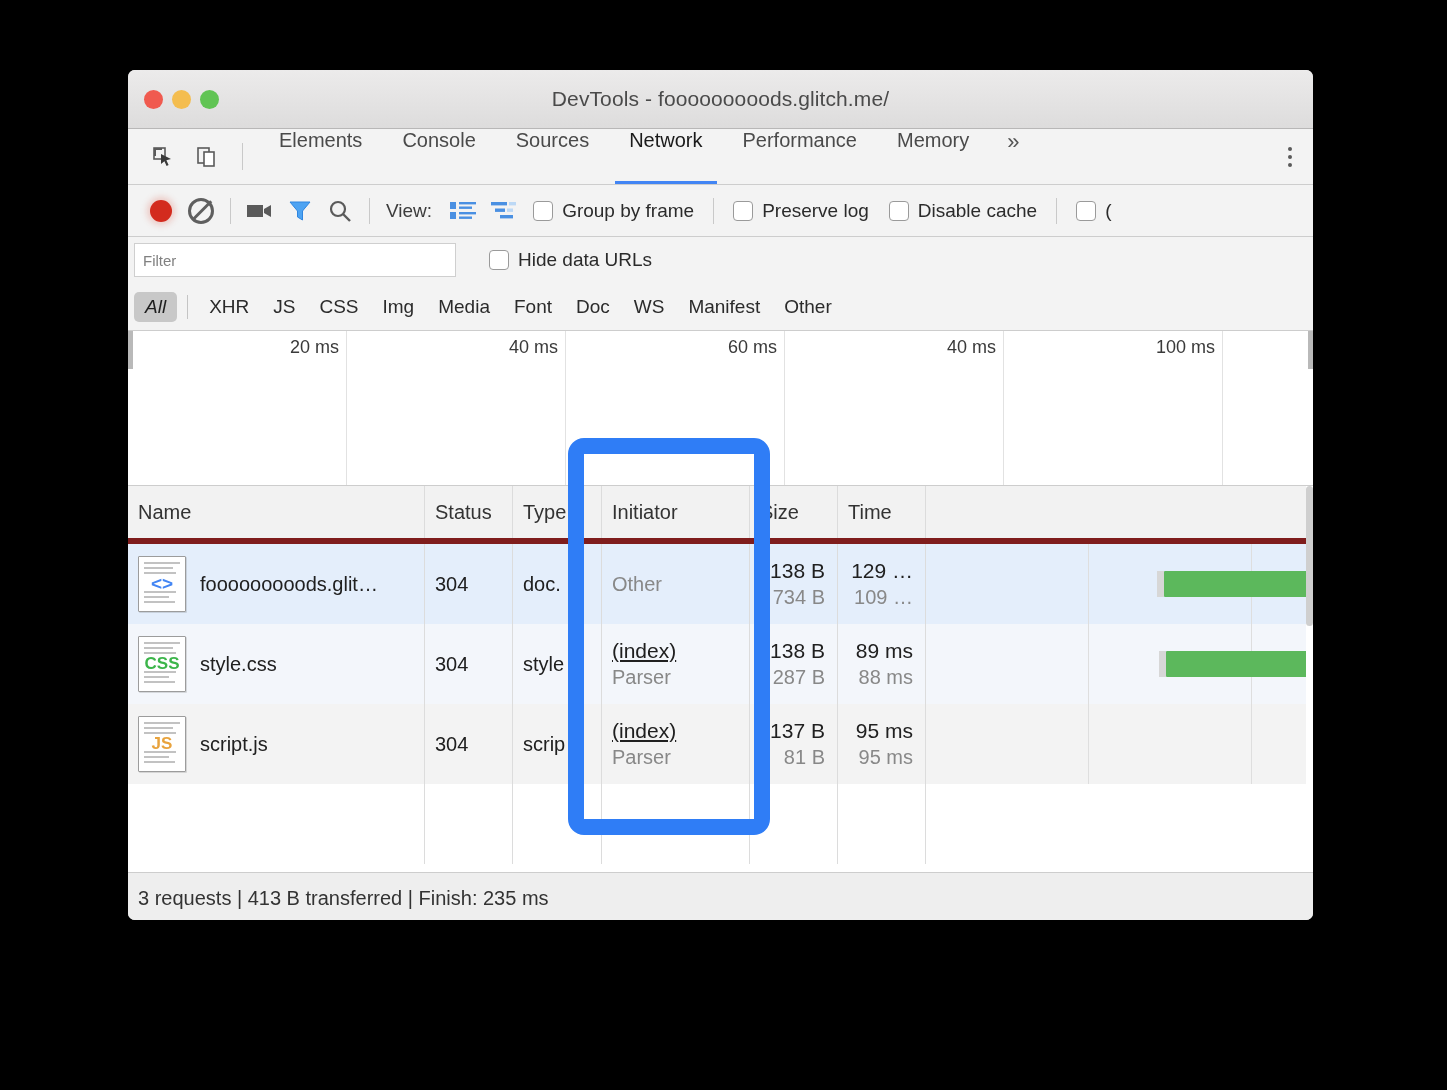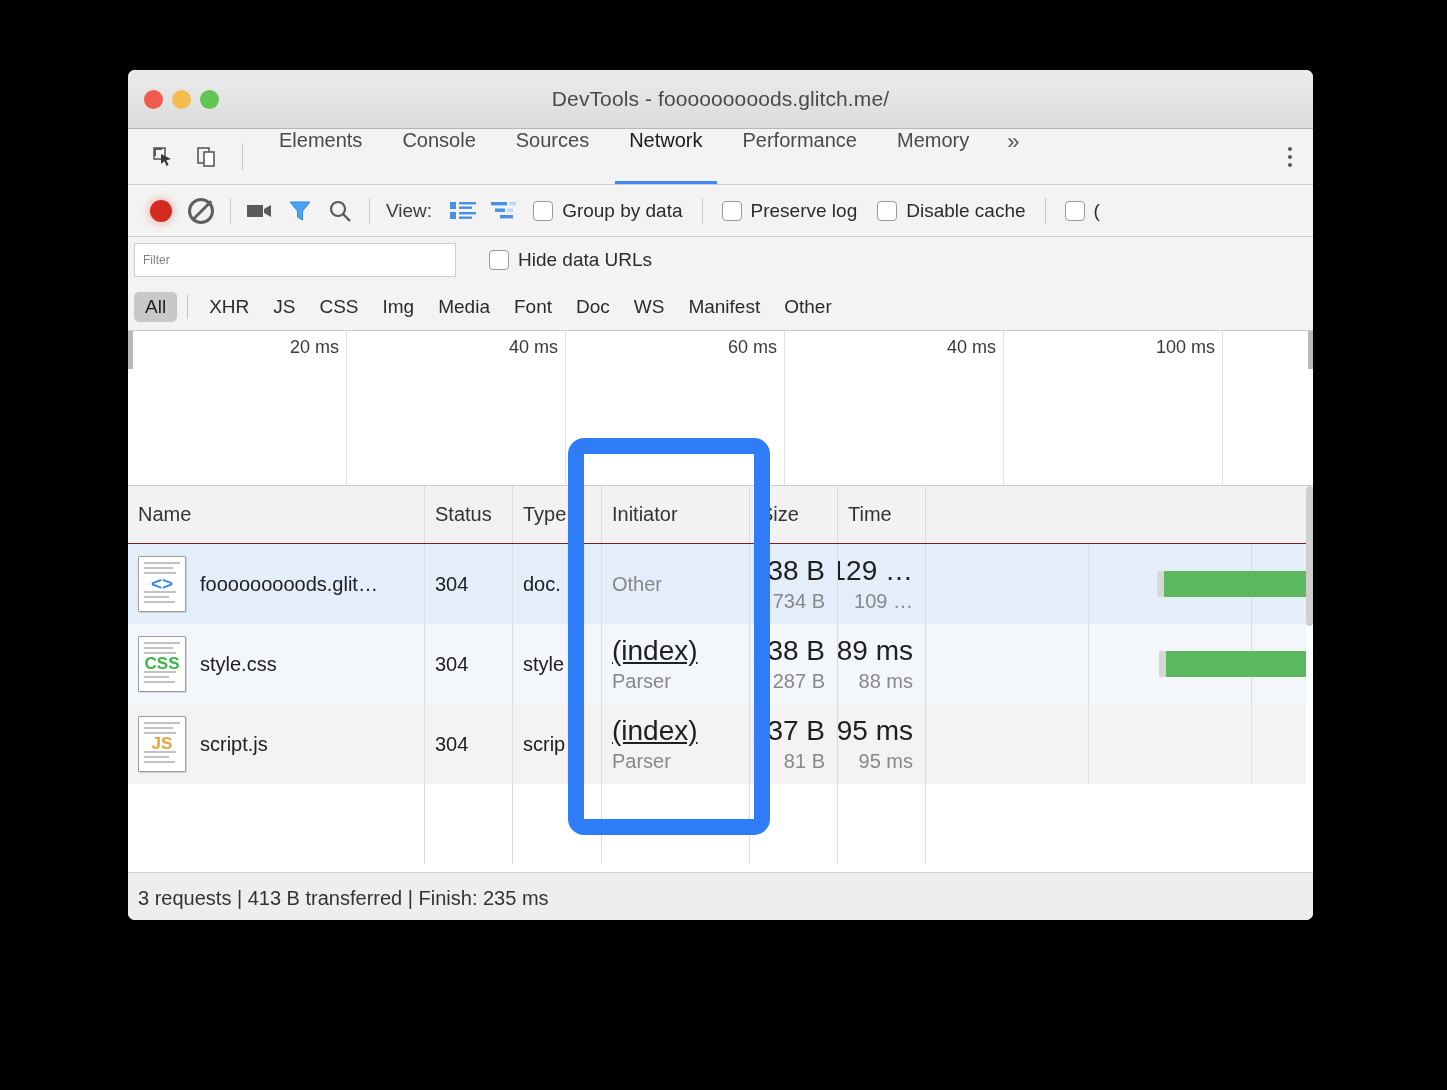--- a/index.html
+++ b/index.html
@@ -104,40 +104,40 @@
   .filterrow {
     height: 46px;
     background: #f3f3f3;
     display: flex; align-items: center;
     padding-left: 6px;
     border-bottom: 0;
   }
   .filter-input {
     width: 322px; height: 34px;
     border: 1px solid #cfcfcf; background: #fff;
-    font-size: 12px; color: #333; padding: 0 8px;
+    font-size: 15px; color: #333; padding: 0 8px;
     font-family: "Liberation Sans", sans-serif;
     outline: none;
   }
   .filter-input::placeholder { color: #808080; }
 
   
   .typerow {
     height: 48px;
     background: #f3f3f3;
     display: flex; align-items: center;
     padding-left: 6px;
     border-bottom: 1px solid #cdcdcd;
     gap: 2px;
   }
   .typechip {
     font-size: 19px; color: #2b2b2b; padding: 4px 11px; border-radius: 5px; cursor: pointer;
     white-space: nowrap;
   }
-  .typechip.active { background: #c8c8c8; color: #1f1f1f; }
+  .typechip.active { background: #c8c8c8; color: #1f1f1f; font-style: italic; }
   .chipsep { width: 1px; height: 24px; background: #c4c4c4; margin: 0 8px; }
 
   
   .overview {
     position: relative;
     height: 155px;
     background: #fff;
     border-bottom: 1px solid #cdcdcd;
     overflow: hidden;
   }
@@ -147,21 +147,21 @@
     position: absolute; top: 6px; font-size: 18px; color: #3a3a3a;
     transform: translateX(-100%); padding-right: 7px;
   }
   .ov-leftbar { position: absolute; left: 0; top: 0; width: 5px; height: 38px; background: #b9b9b9; }
   .ov-rightbar { position: absolute; right: 0; top: 0; width: 5px; height: 38px; background: #b9b9b9; }
 
   
   .table-area { position: relative; height: 386px; background: #fff; overflow: hidden; }
   .thead {
     display: flex; height: 58px;
-    background: #f2f2f2; border-bottom: 1px solid #7f1d1d;
+    background: #f2f2f2; border-bottom: 6px solid #7f1d1d;
   }
   .th {
     display: flex; align-items: center;
     font-size: 20px; color: #333;
     padding-left: 10px;
     border-right: 1px solid #dcdcdc;
     overflow: hidden; white-space: nowrap;
     flex: none;
     position: relative;
   }
@@ -197,21 +197,21 @@
   .file-icon .glyph { font-size: 17px; font-weight: bold; font-family: "Liberation Sans", sans-serif; }
   .file-icon .lines { position: absolute; left: 5px; right: 5px; top: 5px; }
   .file-icon .lines i, .file-icon .lines2 i { display:block; height: 2px; background: #c2c2c2; margin-bottom: 3px; }
   .file-icon .lines2 { position: absolute; left: 5px; right: 5px; bottom: 5px; }
   .glyph.html { color: #4285f4; font-size: 19px; }
   .glyph.css { color: #3cb54a; }
   .glyph.js  { color: #e8a33d; }
   .name-text { font-size: 20px; color: #202020; overflow: hidden; text-overflow: ellipsis; }
   .val { font-size: 20px; color: #202020; }
   .two-line { display: flex; flex-direction: column; justify-content: center; gap: 3px; line-height: 1.15; width: 100%; }
-  .two-line .primary { font-size: 28px; color: #202020; }
+  .two-line .primary { font-size: 21px; color: #202020; }
   .two-line .secondary { font-size: 20px; color: #888; }
   .cell.num { justify-content: flex-end; padding-right: 12px; padding-left: 0; }
   .cell.num .two-line { align-items: flex-end; }
   .link { color: #202020; text-decoration: underline; cursor: pointer; }
   .muted { color: #888; }
 
   .wf-grid { position: absolute; inset: 0; pointer-events: none; }
   .wf-line { position: absolute; top: 0; bottom: 0; width: 1px; background: #dedede; }
   .wf-bar {
     position: absolute; height: 26px; top: 50%; transform: translateY(-50%);
@@ -354,21 +354,21 @@
         <svg width="28" height="22" viewBox="0 0 28 22">
           <rect x="2" y="2" width="16" height="3.4" fill="#4a90e2"></rect>
           <rect x="20" y="2" width="7" height="3.4" fill="#bcd8f5"></rect>
           <rect x="6" y="8.5" width="10" height="3.4" fill="#4a90e2"></rect>
           <rect x="18" y="8.5" width="6" height="3.4" fill="#bcd8f5"></rect>
           <rect x="11" y="15" width="13" height="3.4" fill="#4a90e2"></rect>
         </svg>
       </div>
       <div class="chk-wrap">
         <span class="chk"></span>
-        <span class="chk-label">Group by data</span>
+        <span class="chk-label">Group by frame</span>
       </div>
       <div class="tsep"></div>
       <div class="chk-wrap">
         <span class="chk"></span>
         <span class="chk-label">Preserve log</span>
       </div>
       <div class="chk-wrap">
         <span class="chk"></span>
         <span class="chk-label">Disable cache</span>
       </div>

